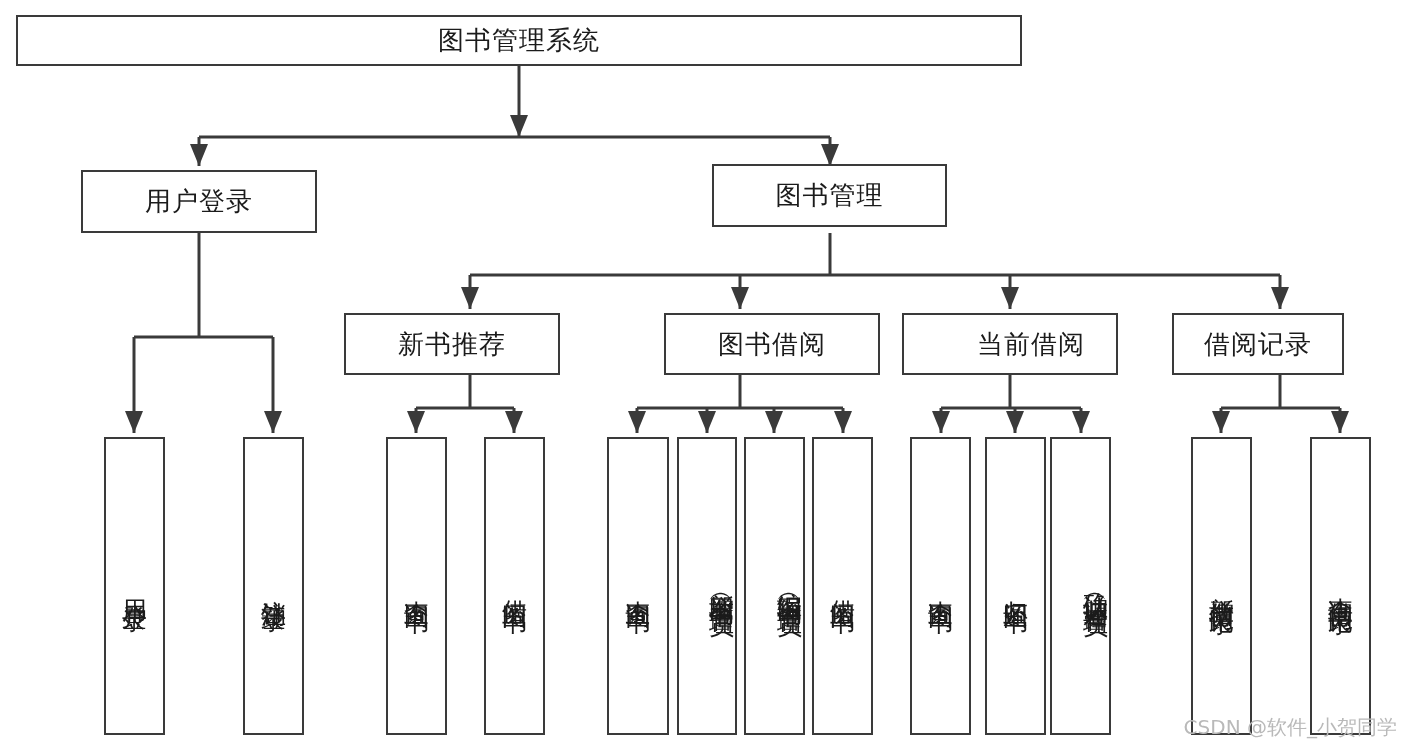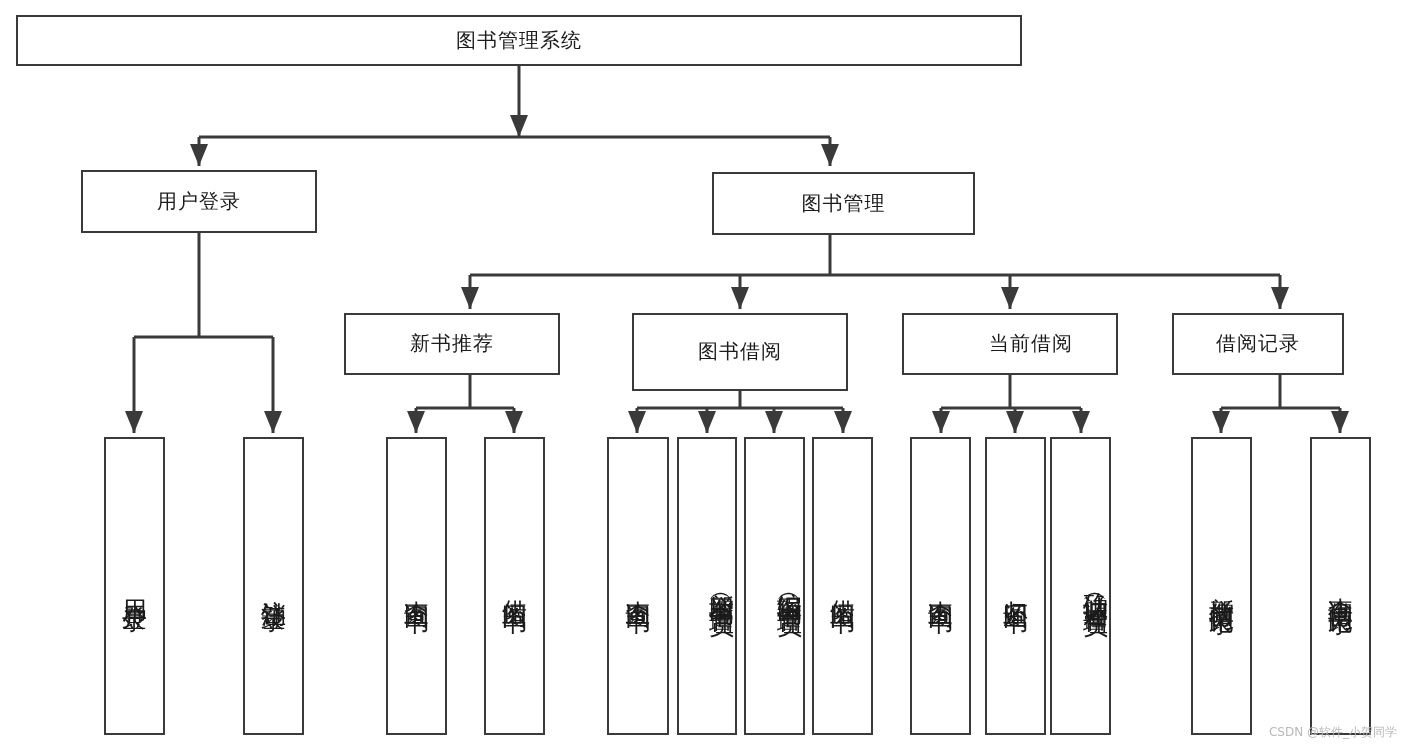--- a/index.html
+++ b/index.html
@@ -33,21 +33,21 @@
     border: 2px solid #3a3a3a;
     display: flex;
     align-items: center;
     justify-content: center;
     color: #1b1b1b;
     line-height: 1.08;
     text-align: center;
     z-index: 2;
   }
   .node.horizontal {
-    font-size: 20px;
+    font-size: 26px;
     letter-spacing: 1px;
     padding: 0 6px;
   }
   .node.vertical {
     writing-mode: vertical-rl;
     text-orientation: upright;
     font-size: 25px;
     letter-spacing: 3px;
     padding: 6px 0;
     align-items: flex-start;
@@ -62,21 +62,21 @@
   .node.vertical.centered {
     align-items: center;
   }
   .node-label {
     display: block;
   }
   #watermark {
     position: absolute;
     right: 8px;
     bottom: 6px;
-    font-size: 12px;
+    font-size: 20px;
     color: #b9b9b9;
     z-index: 3;
     white-space: nowrap;
     user-select: none;
   }
 </style>
 </head>
 <body>
 
 <div id="diagram-root">
@@ -137,27 +137,27 @@
       <polygon points="1331,411 1349,411 1340,433" fill="#3a3a3a"></polygon>
     </svg>
 
   <div id="nodes-layer">
       <div class="node horizontal" style="left: 16px; top: 15px; width: 1006px; height: 51px;">
         <span class="node-label">图书管理系统</span>
       </div>
       <div class="node horizontal" style="left: 81px; top: 170px; width: 236px; height: 63px;">
         <span class="node-label">用户登录</span>
       </div>
-      <div class="node horizontal" style="left: 712px; top: 172px; width: 263px; height: 63px;">
+      <div class="node horizontal" style="left: 712px; top: 164px; width: 235px; height: 63px;">
         <span class="node-label">图书管理</span>
       </div>
       <div class="node horizontal" style="left: 344px; top: 313px; width: 216px; height: 62px;">
         <span class="node-label">新书推荐</span>
       </div>
-      <div class="node horizontal" style="left: 632px; top: 313px; width: 216px; height: 78px;">
+      <div class="node horizontal" style="left: 664px; top: 313px; width: 216px; height: 62px;">
         <span class="node-label">图书借阅</span>
       </div>
       <div class="node horizontal" style="left: 902px; top: 313px; width: 216px; height: 62px; padding-left: 48px;">
         <span class="node-label">当前借阅</span>
       </div>
       <div class="node horizontal" style="left: 1172px; top: 313px; width: 172px; height: 62px;">
         <span class="node-label">借阅记录</span>
       </div>
       <div class="node vertical centered" style="left: 104px; top: 437px; width: 61px; height: 298px;">
         <span class="node-label">用户登录</span>

